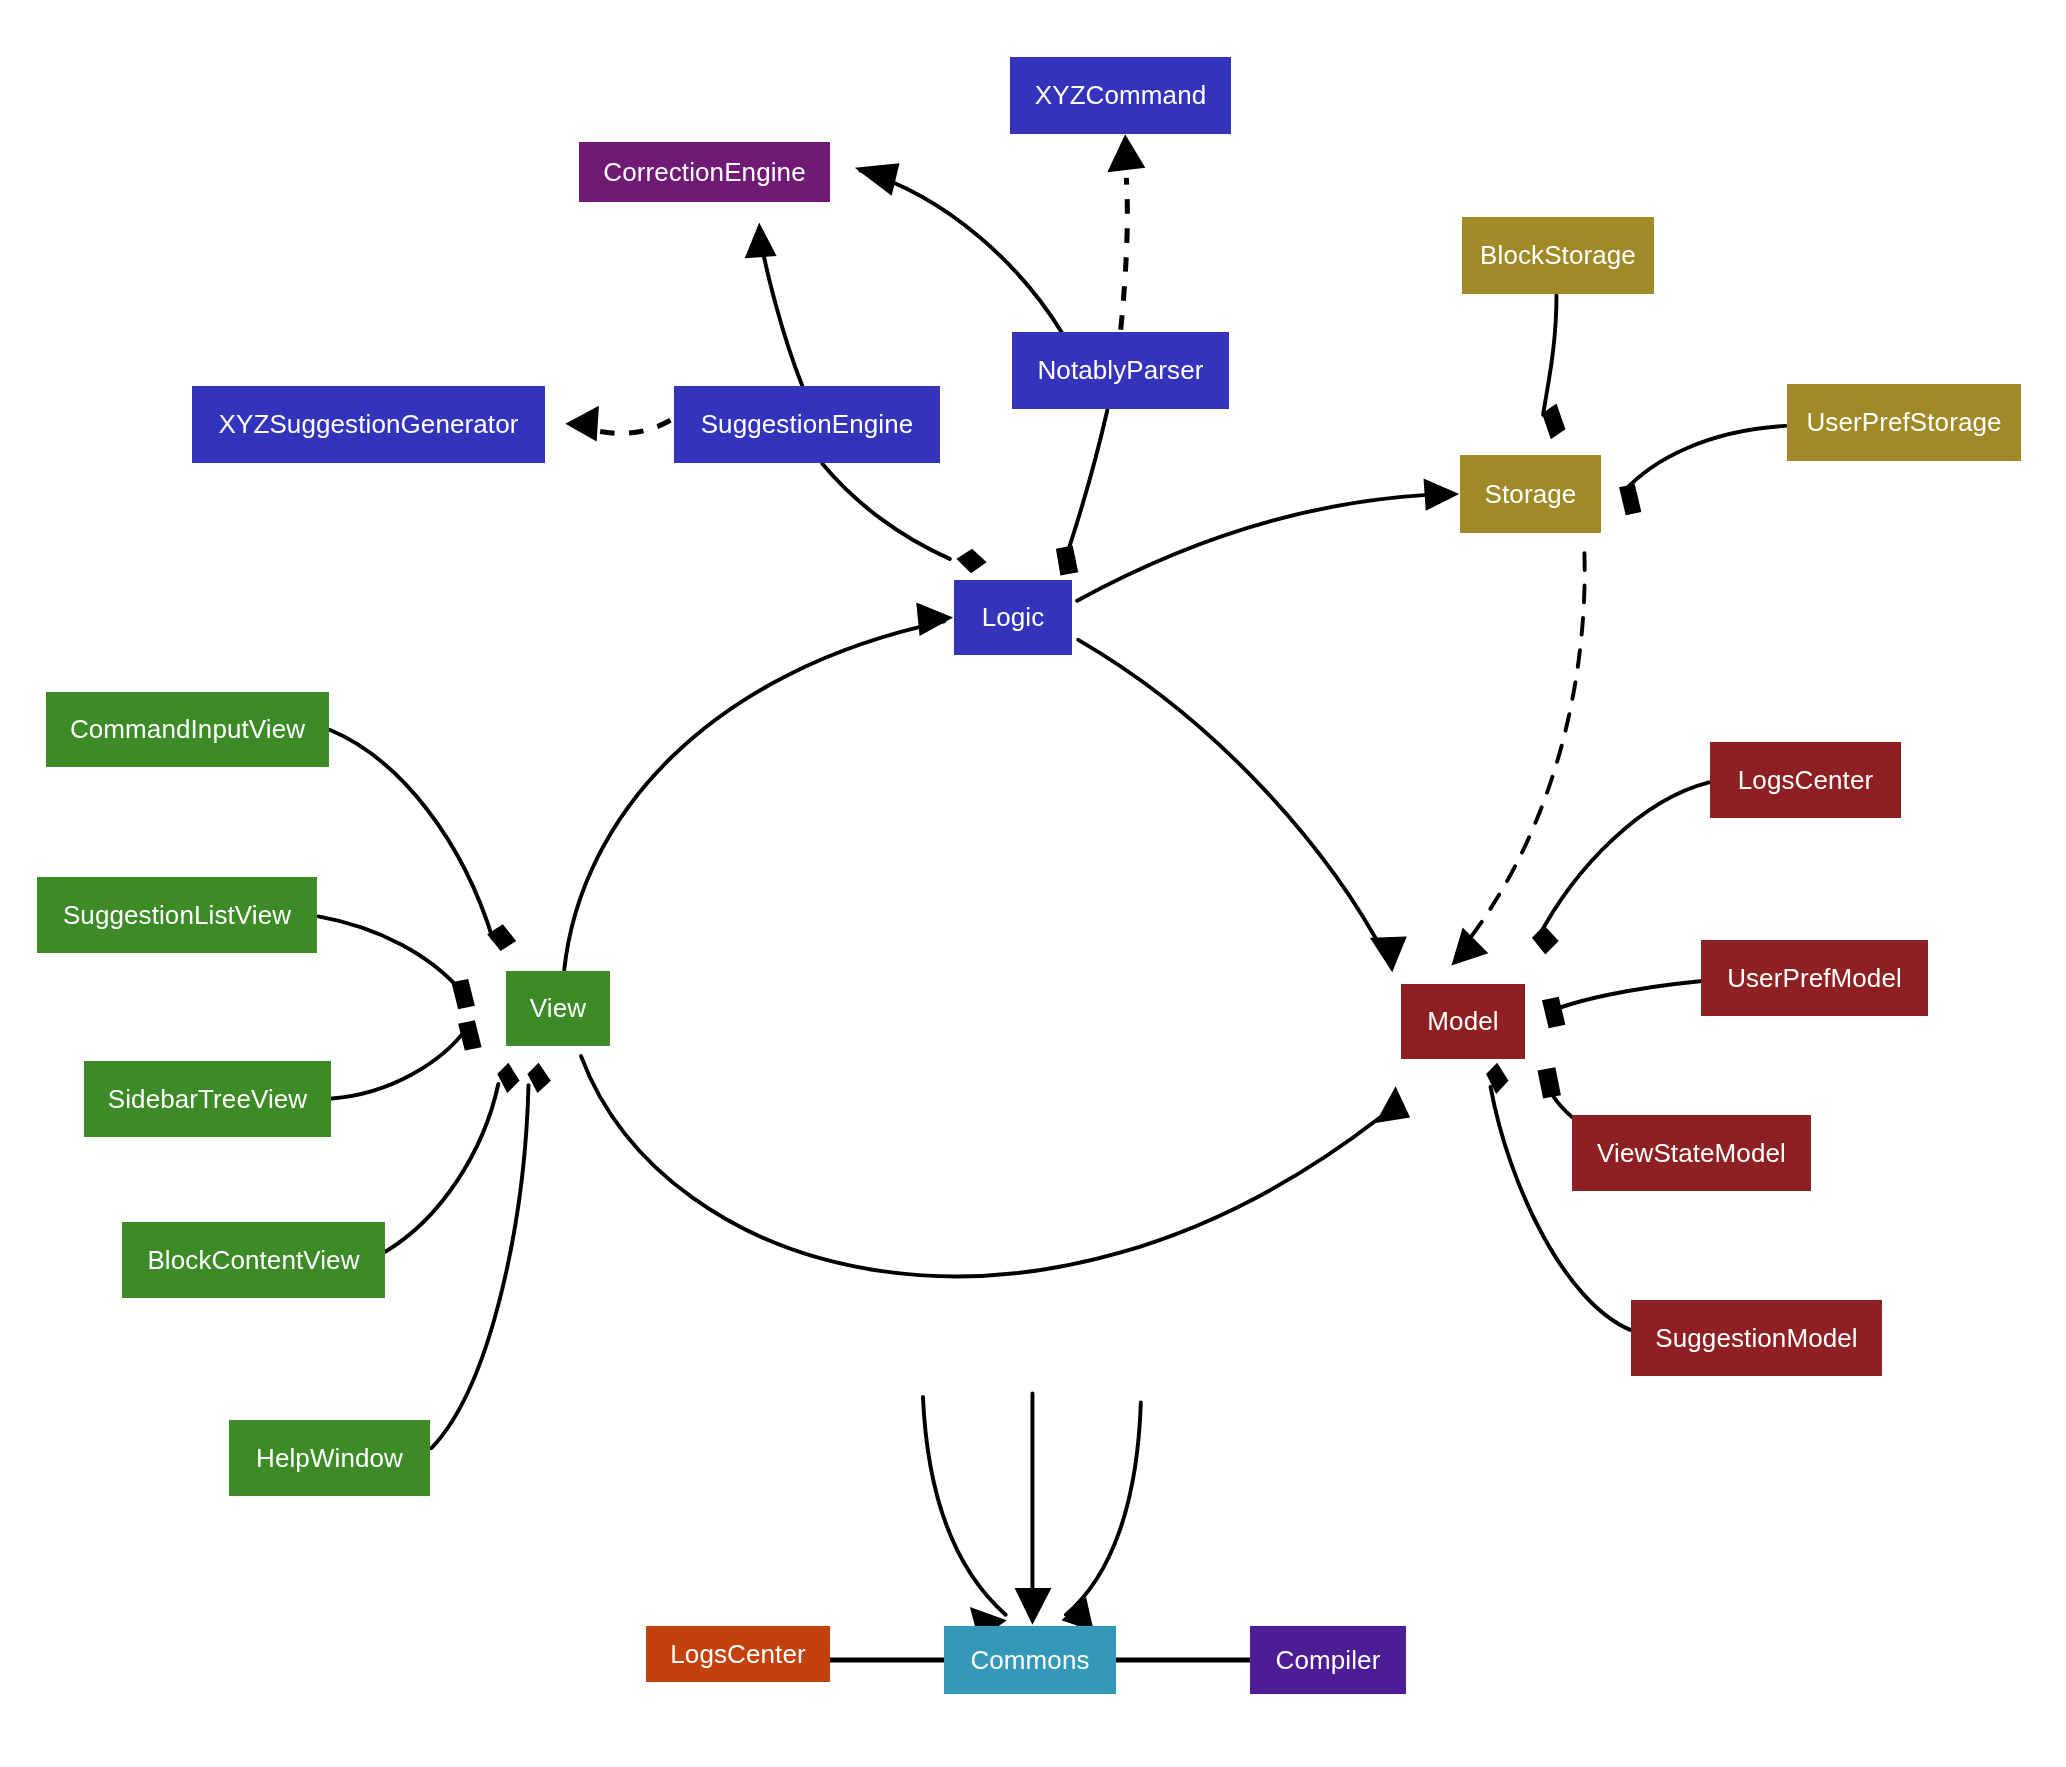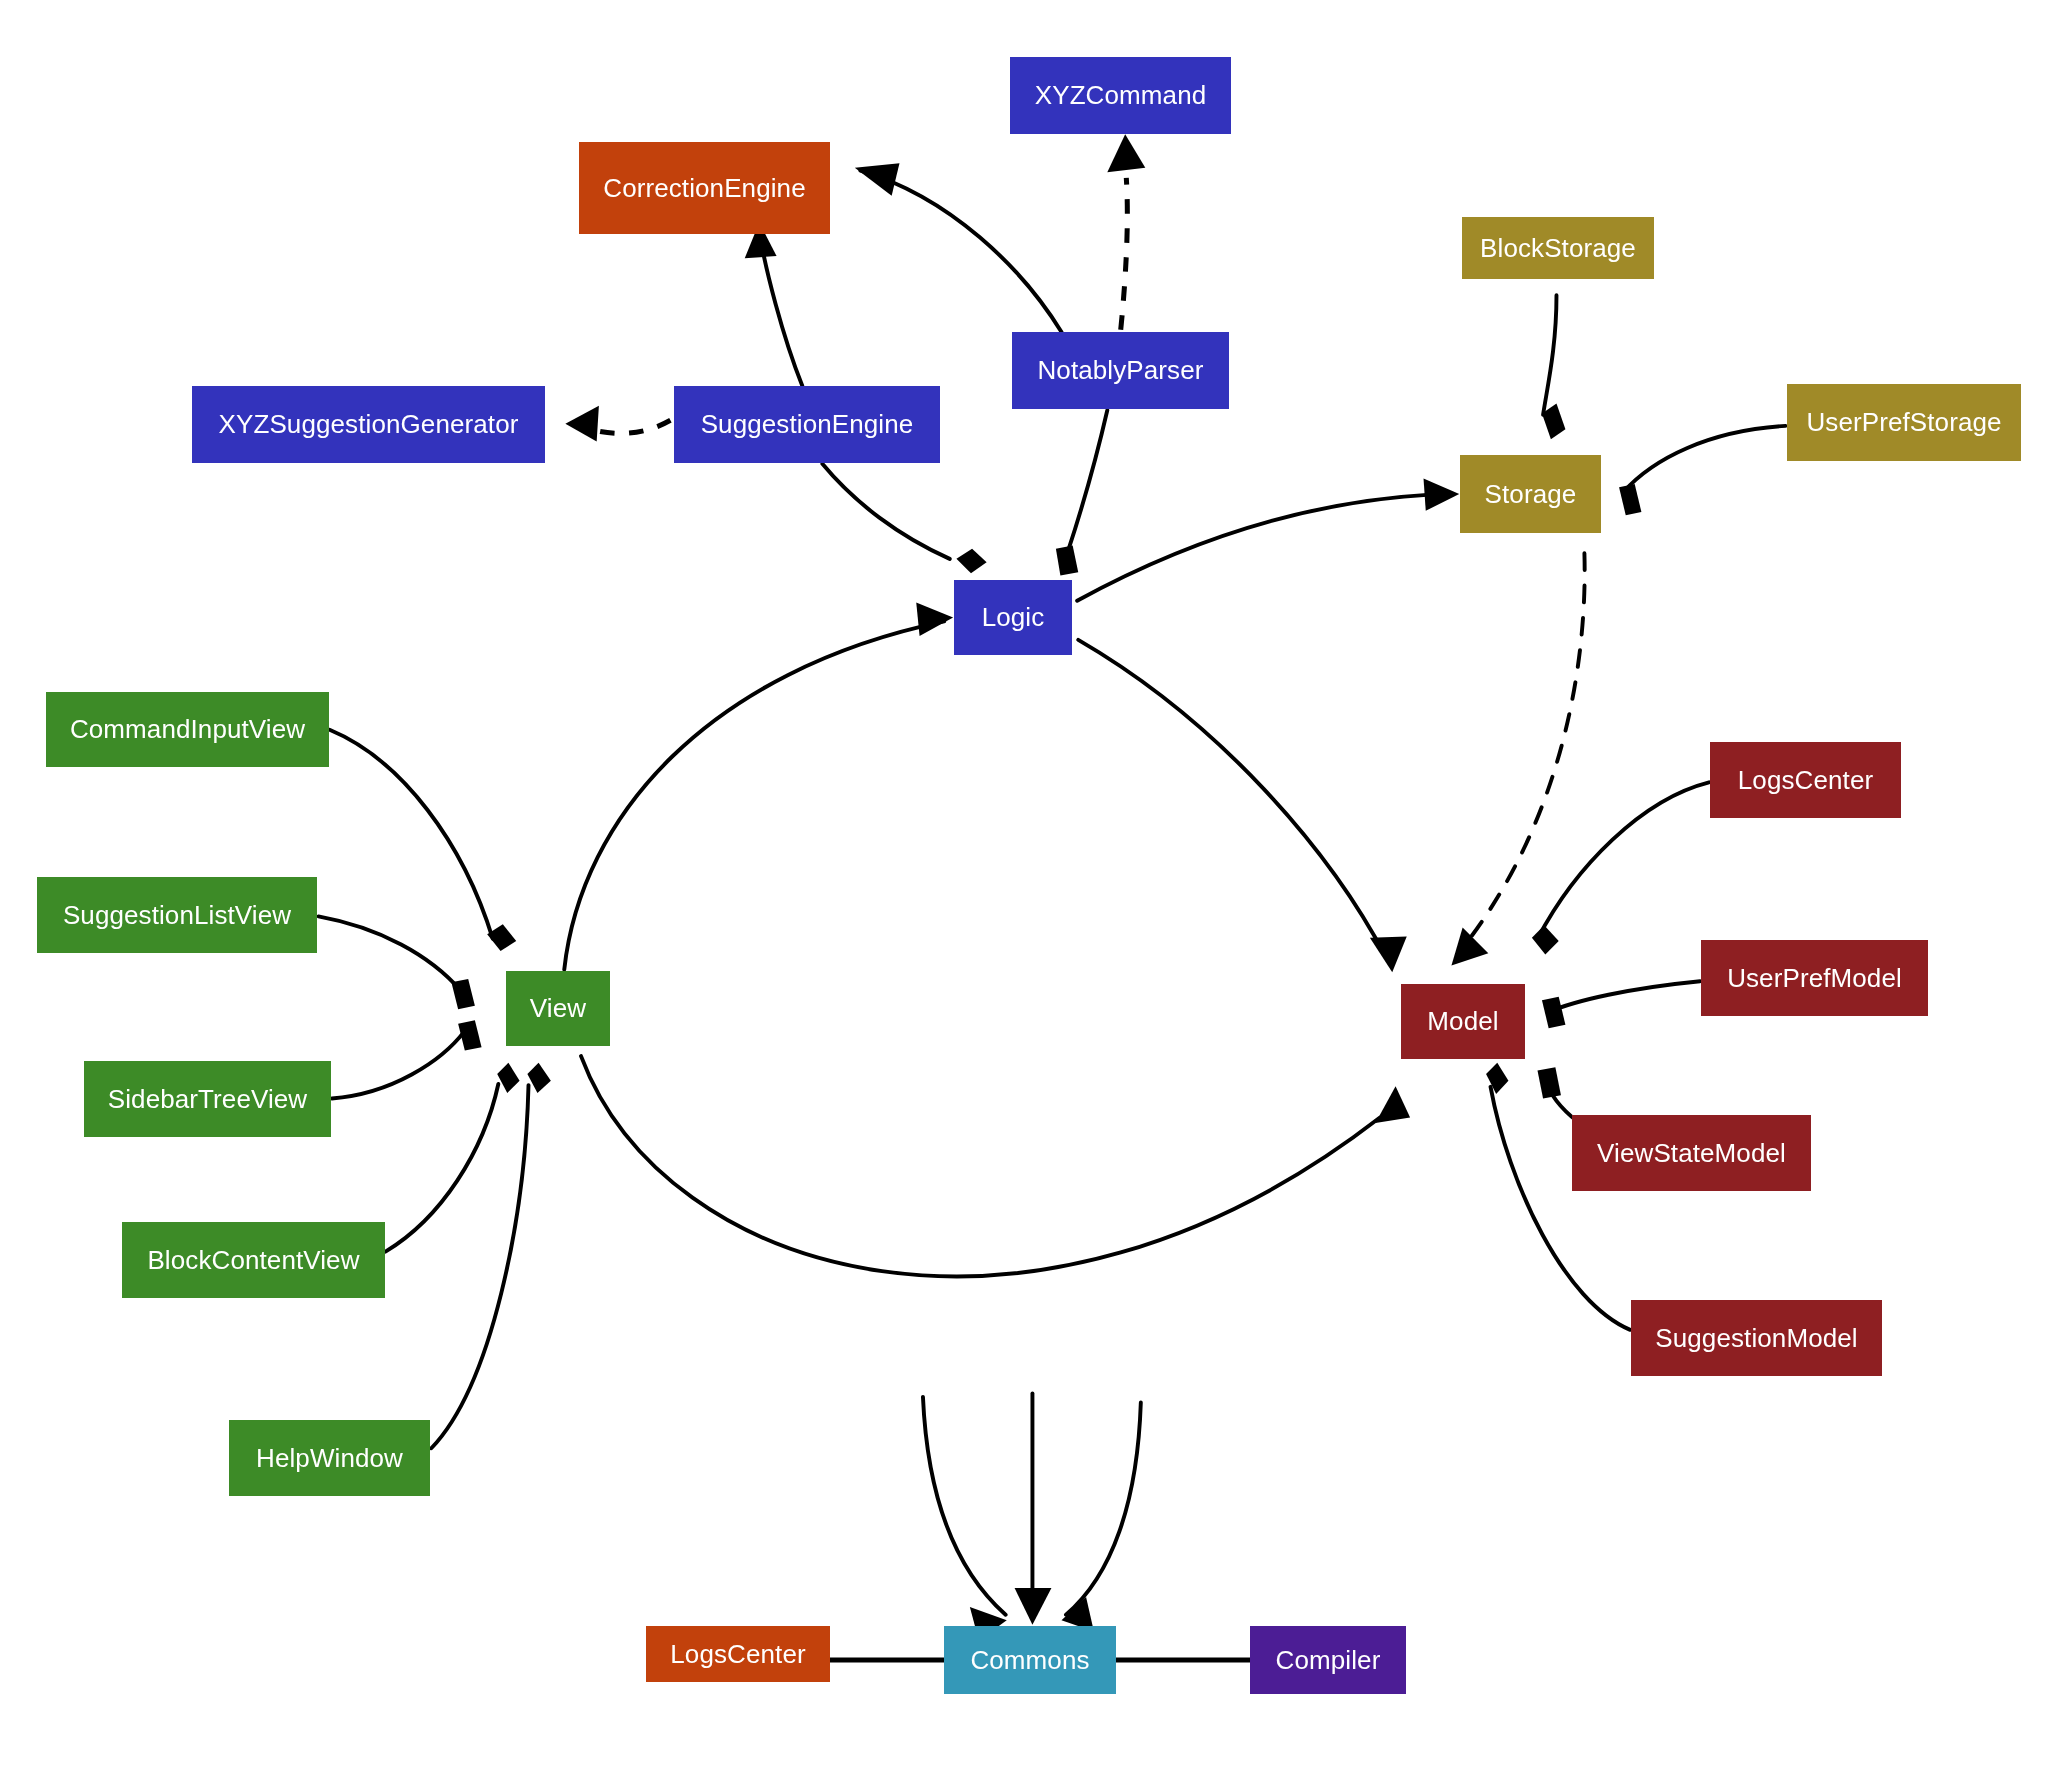--- a/index.html
+++ b/index.html
@@ -162,24 +162,24 @@
 
       <polygon points="2752,1916 2784,1910 2794,1960 2762,1966"></polygon>
 
       <polygon points="2660,1922 2680,1902 2700,1934 2678,1958"></polygon>
     </g>
   </svg>
 
   <div class="node" style="left: 1010px; top: 57px; width: 221px; height: 77px; background: rgb(51, 51, 188); color: rgb(255, 255, 255);">
       <span class="node-label">XYZCommand</span>
     </div>
-  <div class="node" style="left: 579px; top: 142px; width: 251px; height: 92px; background: #c2410c; color: rgb(255, 255, 255);">
+  <div class="node" style="left: 579px; top: 142px; width: 251px; height: 60px; background: #701a75; color: rgb(255, 255, 255);">
       <span class="node-label">CorrectionEngine</span>
     </div>
-  <div class="node" style="left: 1462px; top: 217px; width: 192px; height: 62px; background: rgb(160, 138, 40); color: rgb(255, 255, 255);">
+  <div class="node" style="left: 1462px; top: 217px; width: 192px; height: 77px; background: rgb(160, 138, 40); color: rgb(255, 255, 255);">
       <span class="node-label">BlockStorage</span>
     </div>
   <div class="node" style="left: 1012px; top: 332px; width: 217px; height: 77px; background: rgb(51, 51, 188); color: rgb(255, 255, 255);">
       <span class="node-label">NotablyParser</span>
     </div>
   <div class="node" style="left: 192px; top: 386px; width: 353px; height: 77px; background: rgb(51, 51, 188); color: rgb(255, 255, 255);">
       <span class="node-label">XYZSuggestionGenerator</span>
     </div>
   <div class="node" style="left: 674px; top: 386px; width: 266px; height: 77px; background: rgb(51, 51, 188); color: rgb(255, 255, 255);">
       <span class="node-label">SuggestionEngine</span>

